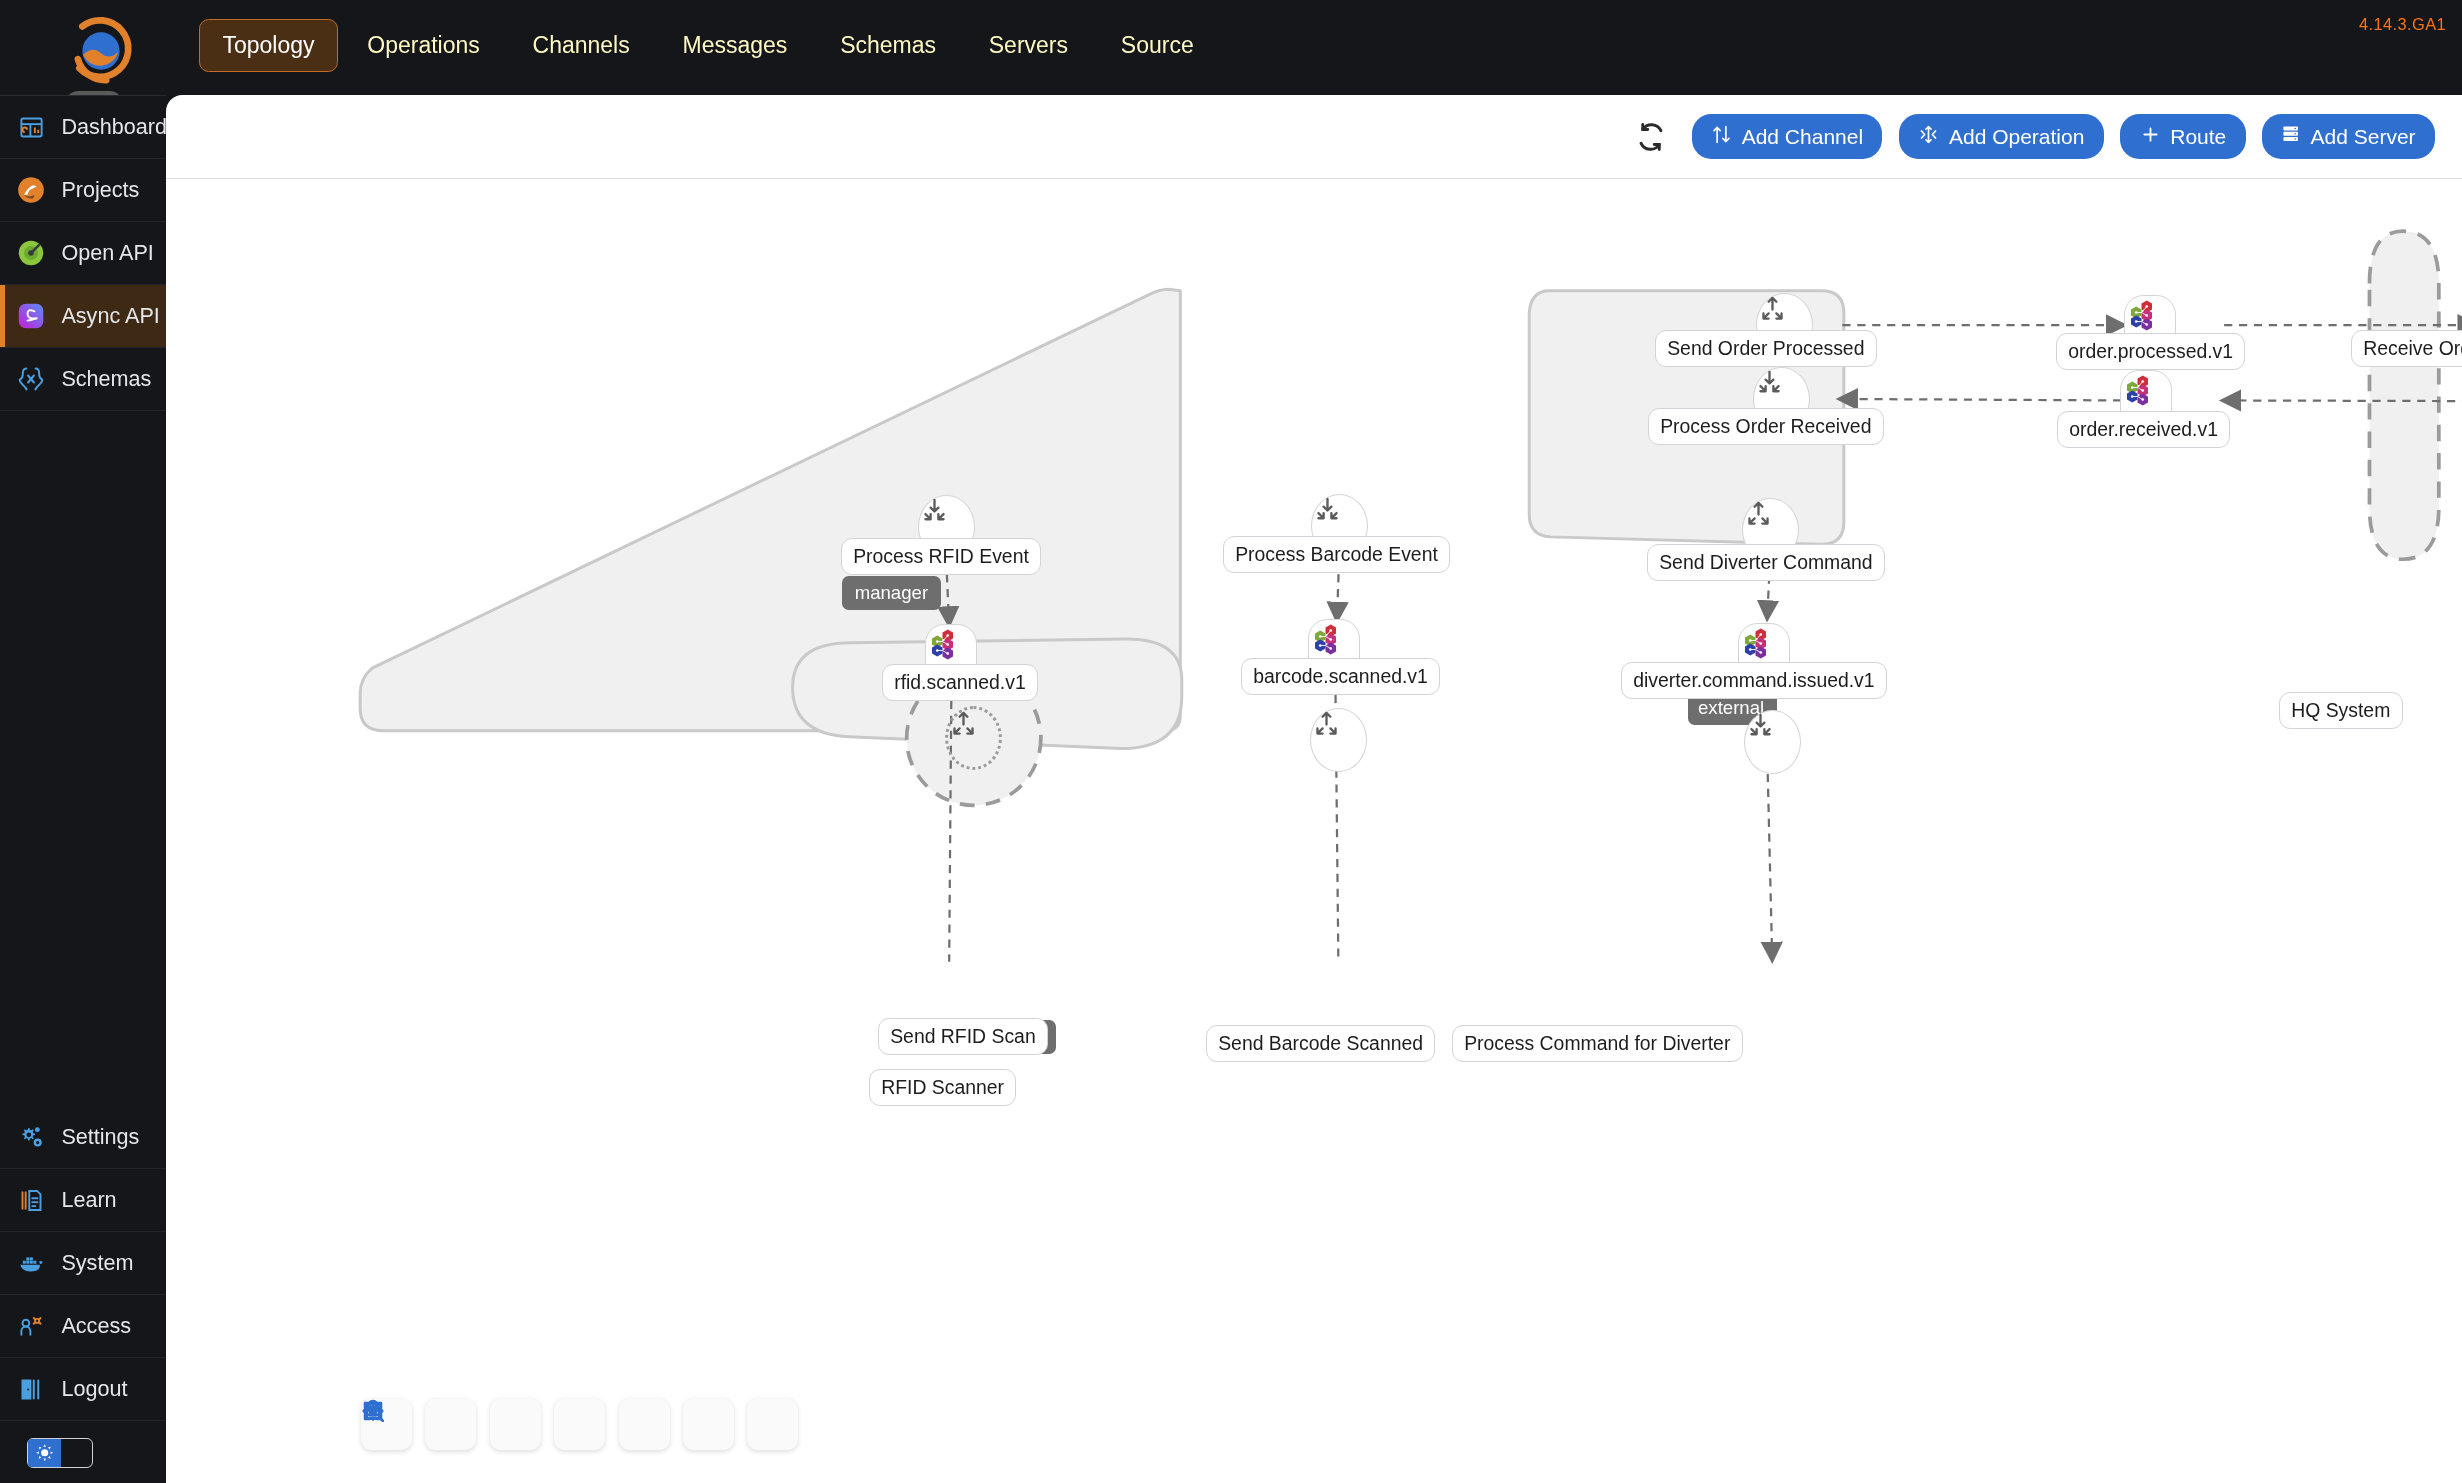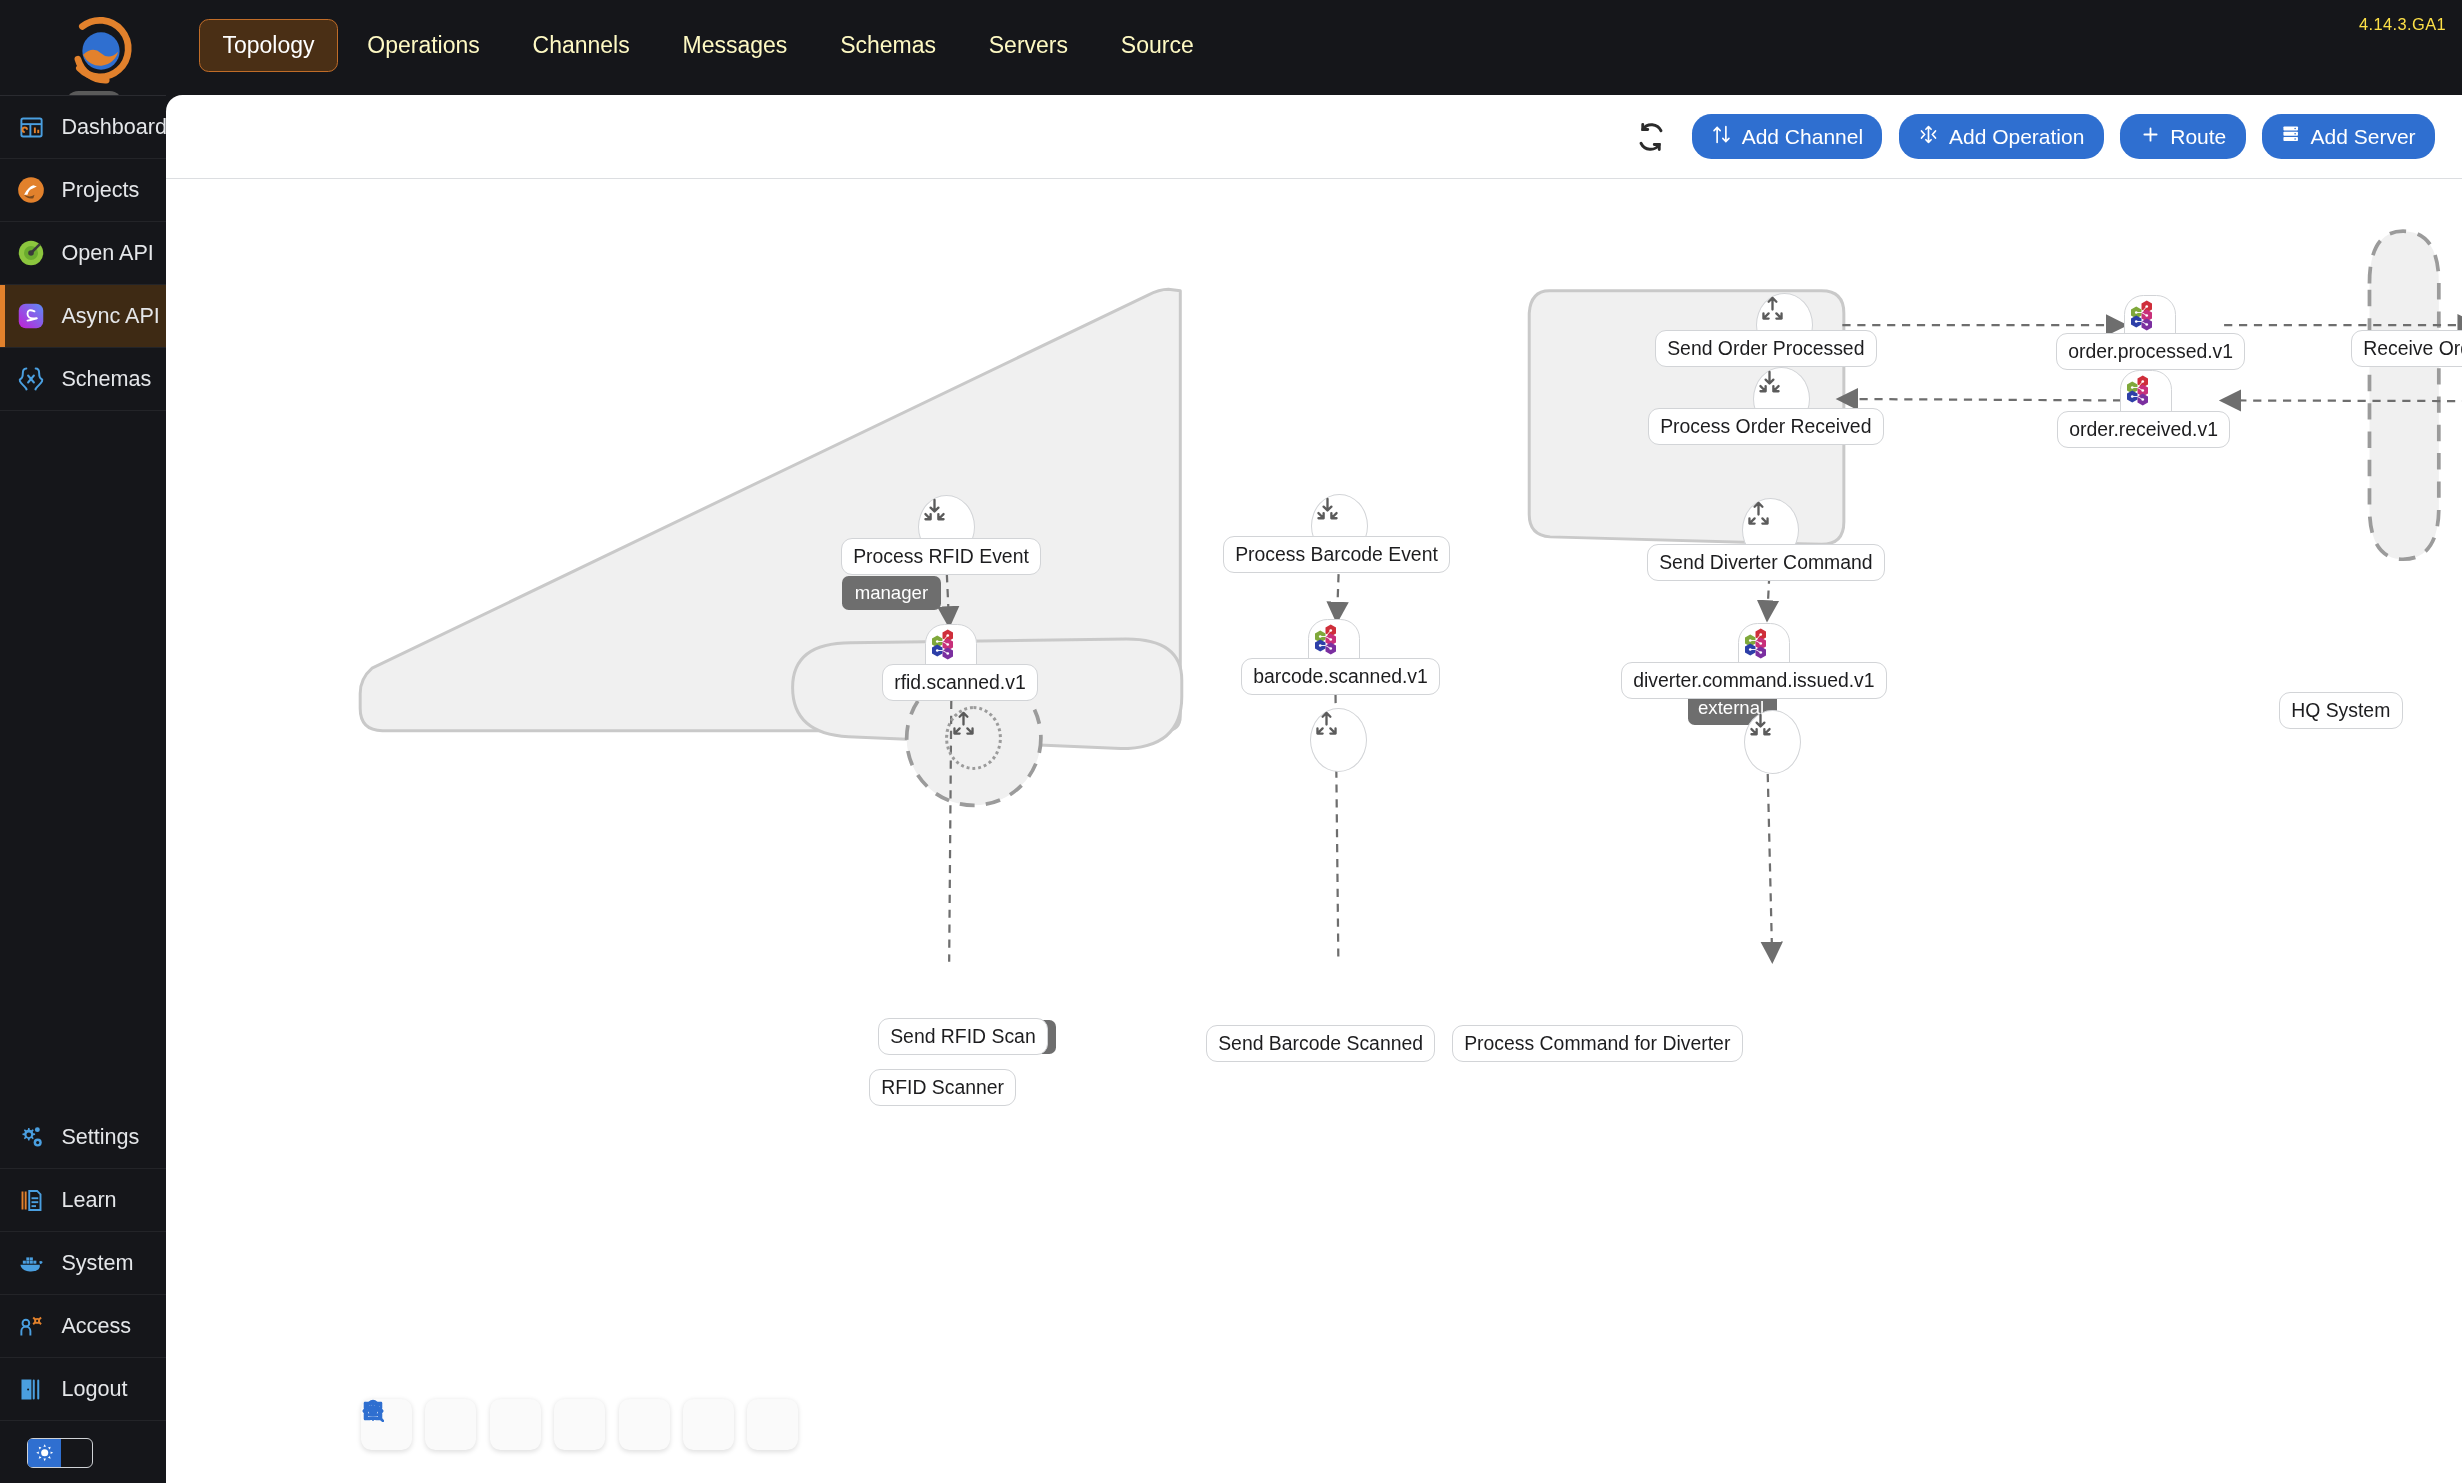--- a/index.html
+++ b/index.html
@@ -38,21 +38,21 @@
   }
   .nav-tab.active {
     background: #4a2f15; border-color: #c06c28; color: #ffffff;
   }
   .brand {
     position: absolute; right: 30px; top: 13.4px; text-align: right;
   }
   .brand-title { font-size: 41px; font-weight: bold; letter-spacing: 0.4px; line-height:1.05;}
   .brand-a { color: #e2812c; }
   .brand-b { color: #2f6fd0; }
-  .brand-ver { color: #fde047; font-size: 16.4px; margin-top: 1.5px; letter-spacing:0.4px;}
+  .brand-ver { color: #f97316; font-size: 16.4px; margin-top: 1.5px; letter-spacing:0.4px;}
 
   
   .sidebar {
     position: absolute; left: 0; top: 95px; width: 166px; height: 1389px;
     background: #15161a; border-top: 0.7px solid #2a2b30;
   }
   .side-item {
     position: relative;
     height: 63px; display: flex; align-items: center;
     padding-left: 16.4px; gap: 15px;

